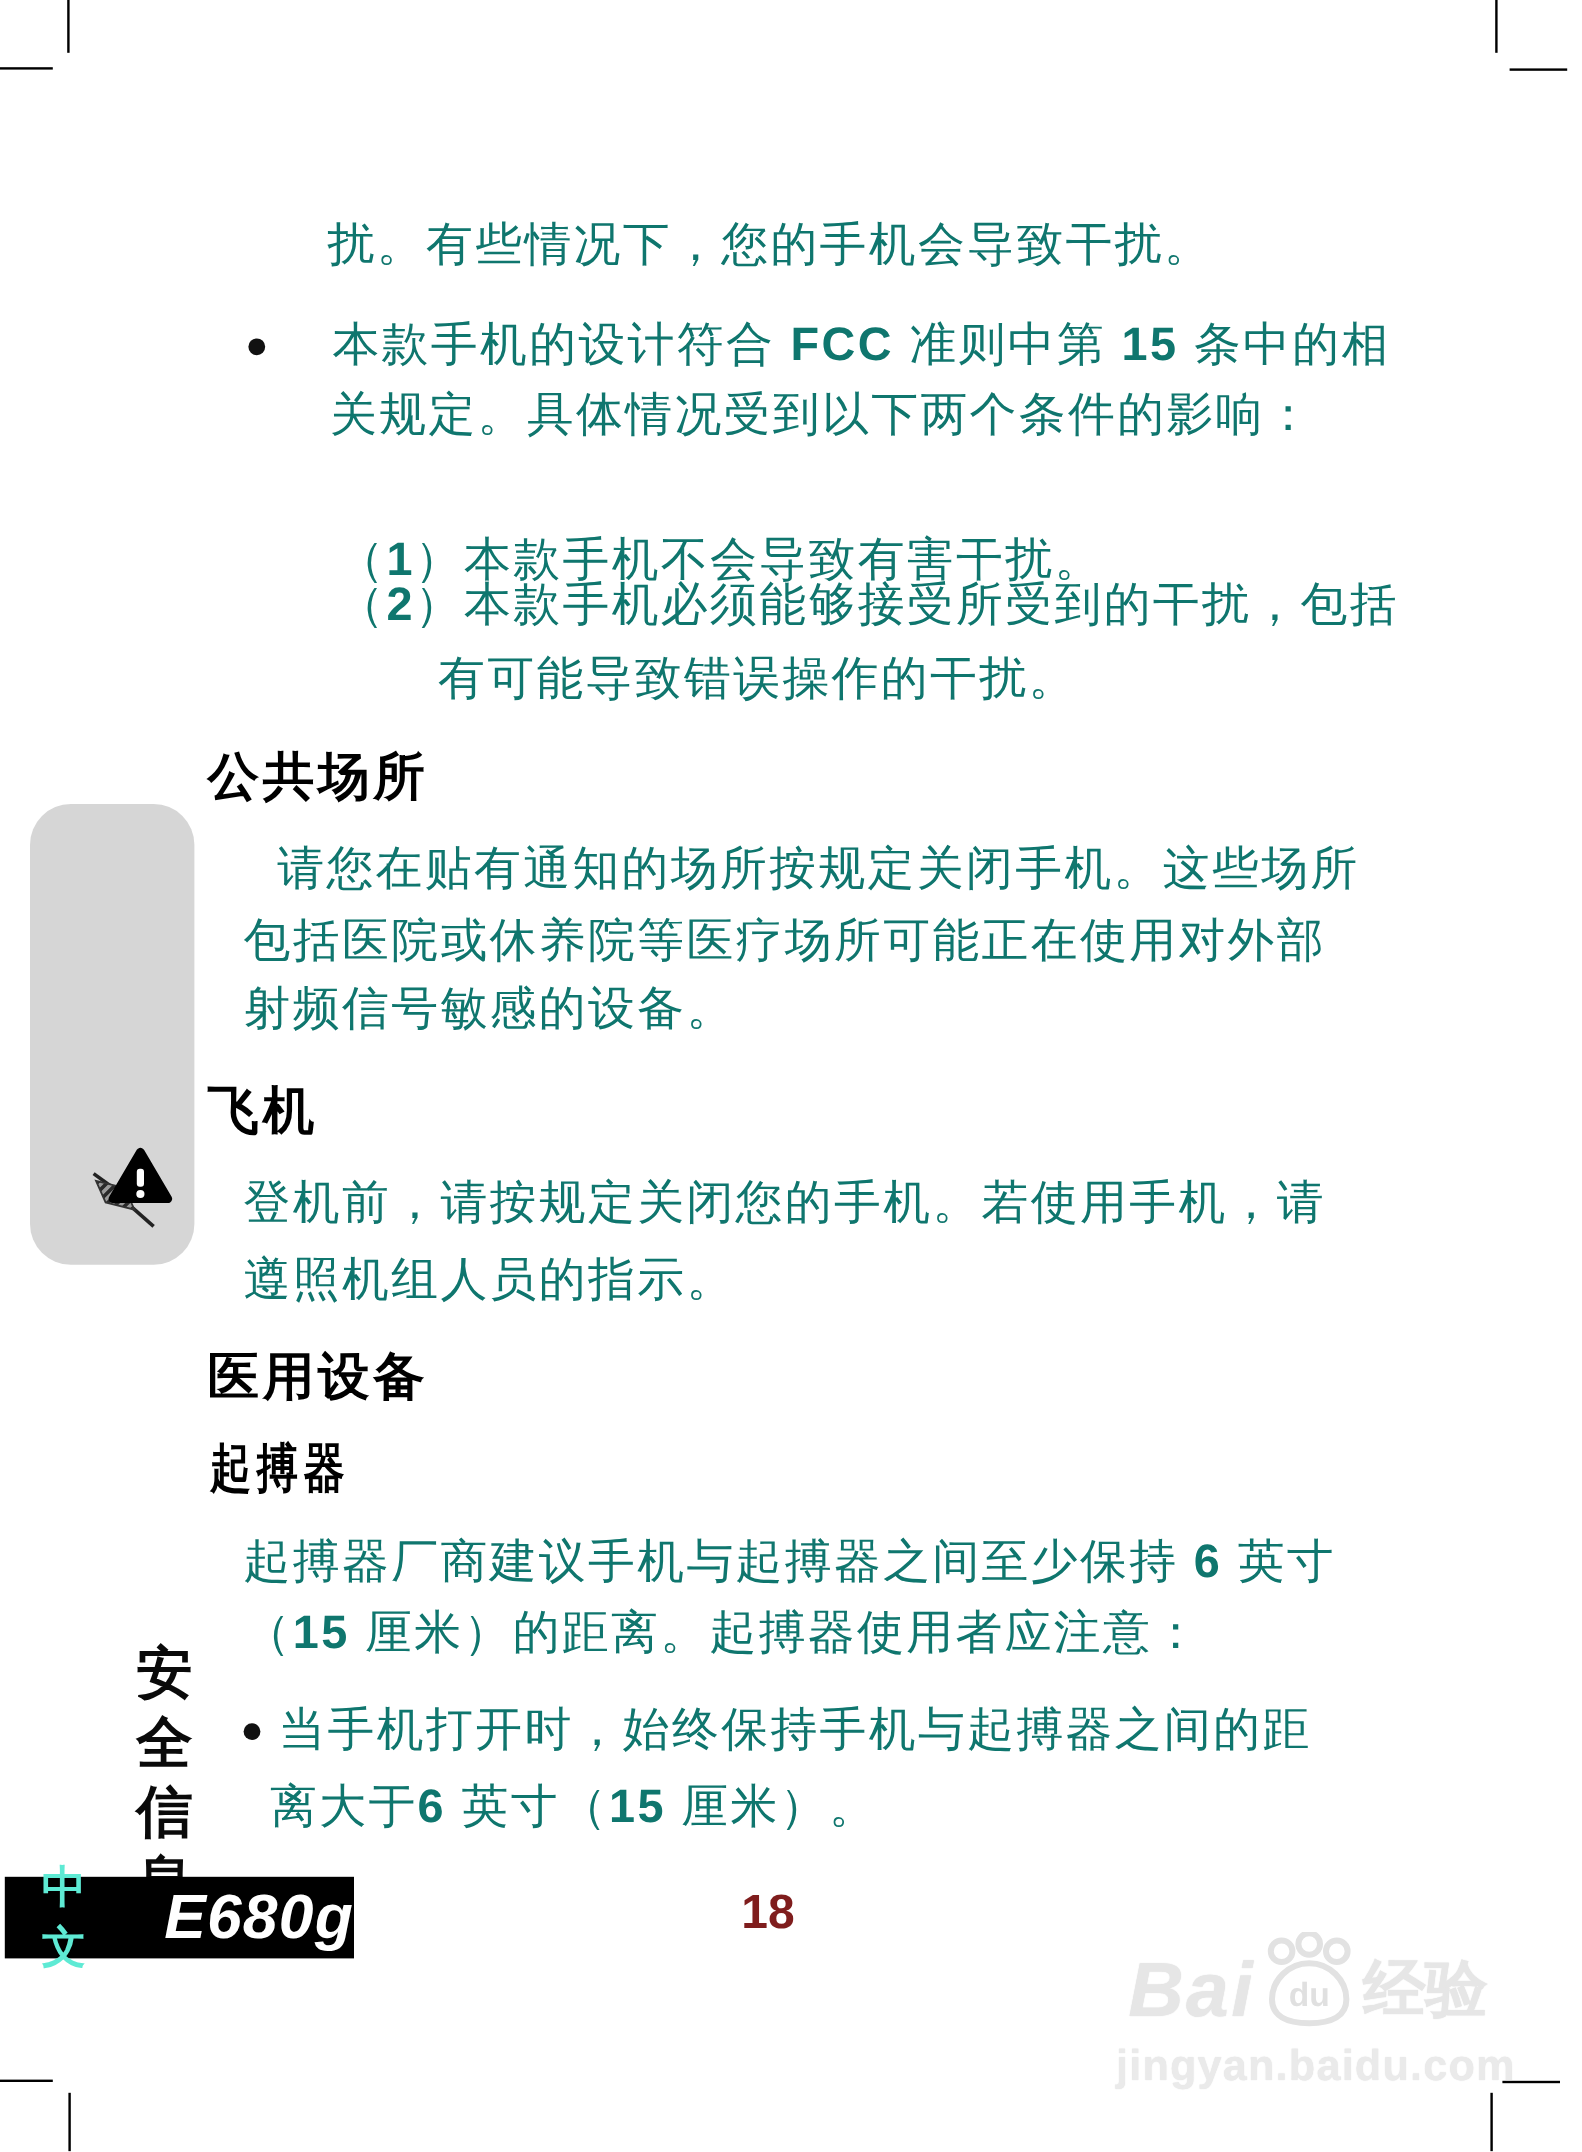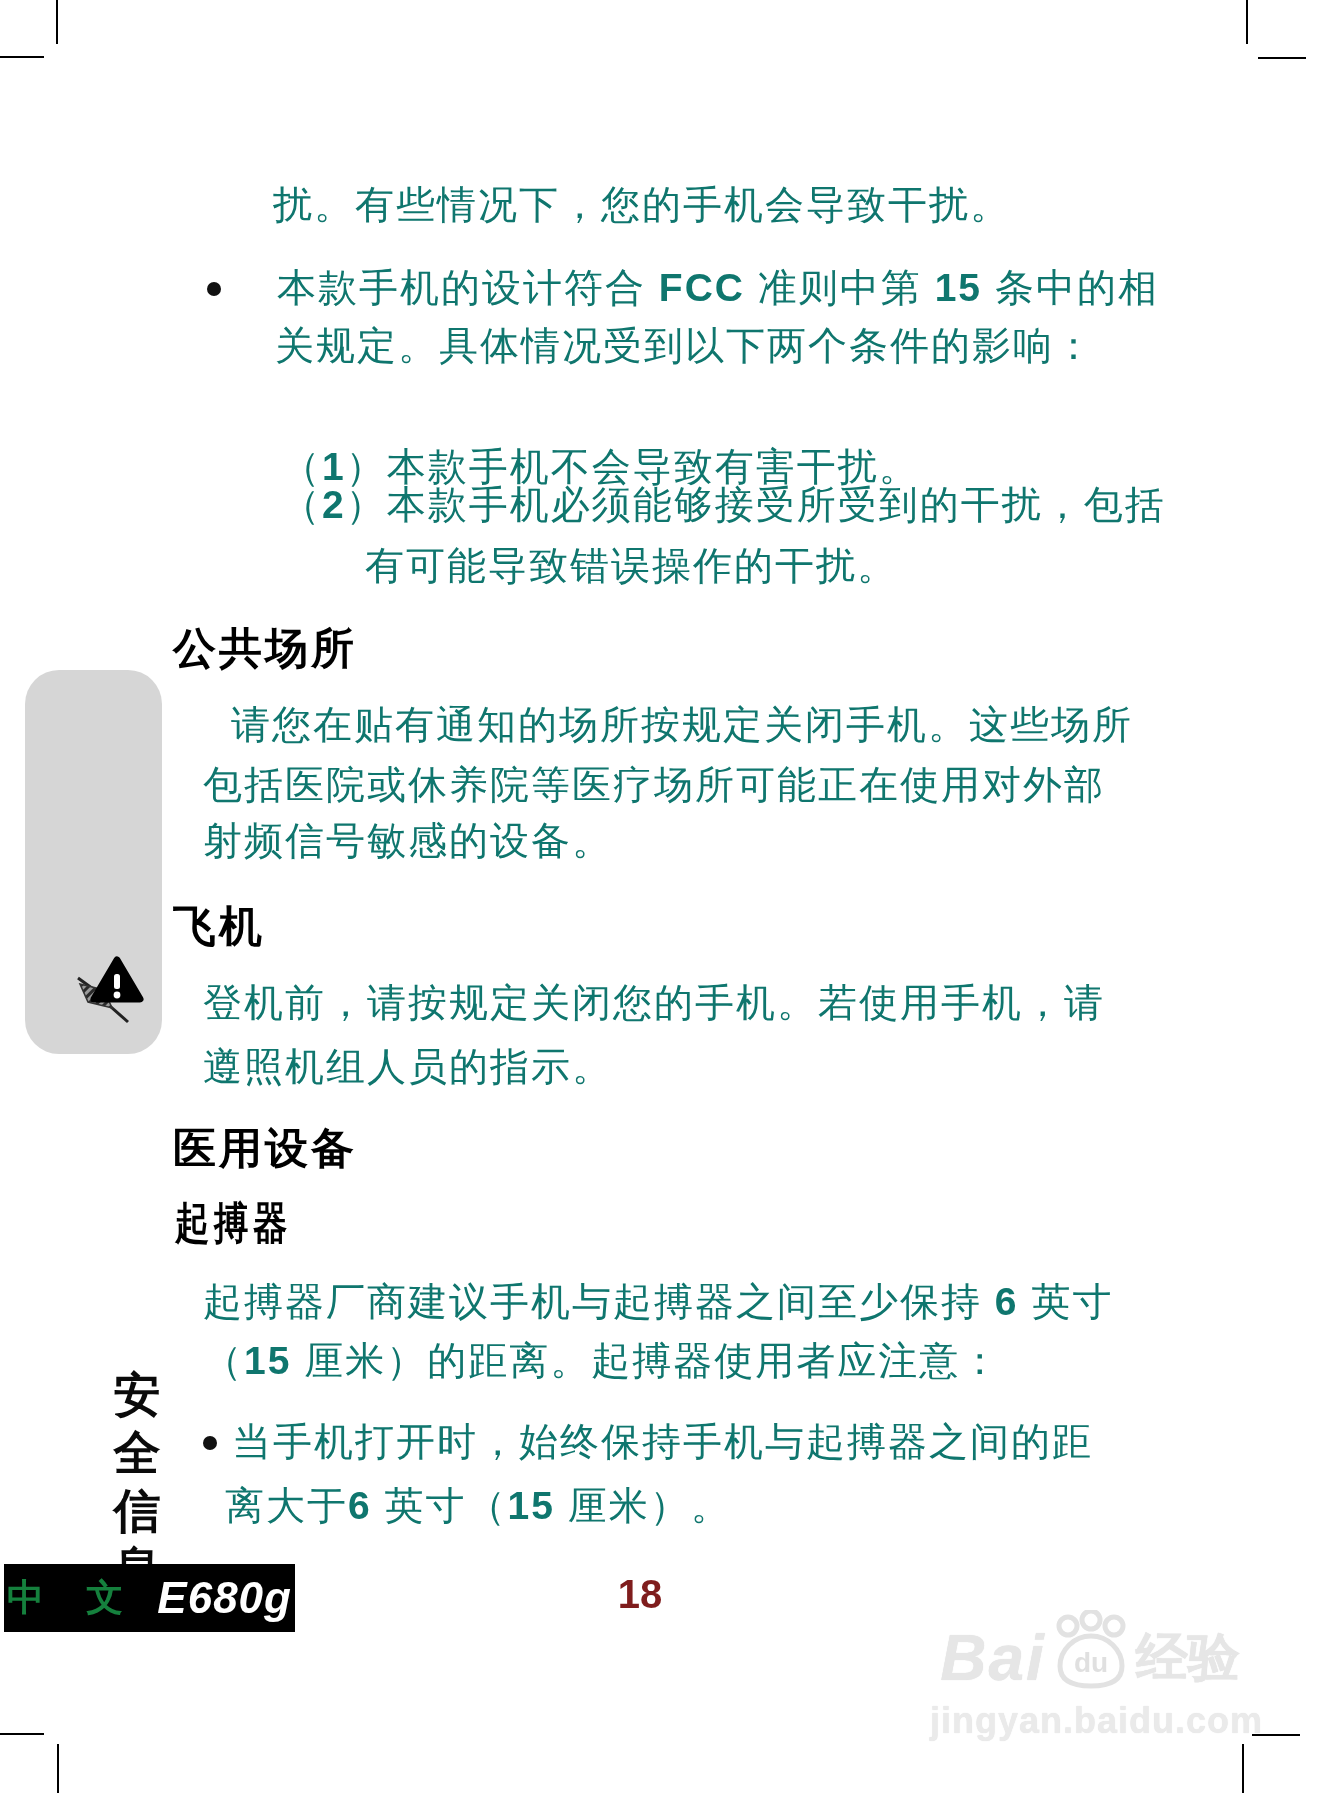--- a/index.html
+++ b/index.html
@@ -16,22 +16,22 @@
   
   .line{position:absolute;white-space:nowrap;font-size:39px;line-height:1.18;letter-spacing:2px;color:#0f766e;}
   .line b{font-weight:700;}
   .heading{font-family:"Liberation Serif",serif;font-weight:700;font-size:43px;letter-spacing:3px;color:#000;}
   .subheading{font-family:"Liberation Serif",serif;font-weight:600;font-size:44px;letter-spacing:6px;color:#000;
         transform:scaleX(.78);transform-origin:left top;}
   .bdot{position:absolute;top:17px;width:14px;height:14px;border-radius:50%;background:#111;}
   
   #footer-bar{position:absolute;left:4px;top:1564px;width:291px;height:68px;background:#000;
         display:flex;align-items:center;justify-content:center;gap:18px;}
-  #footer-bar .lang{color:#15803d;font-weight:700;font-size:37px;letter-spacing:16px;text-align:center;}
-  #footer-bar .model{color:#fff;font-weight:700;font-style:italic;font-size:44px;
+  #footer-bar .lang{color:#5eead4;font-weight:700;font-size:37px;letter-spacing:16px;text-align:center;}
+  #footer-bar .model{color:#fff;font-weight:700;font-style:italic;font-size:52px;
         font-family:"Liberation Sans",sans-serif;letter-spacing:1px;}
   #page-number{position:absolute;left:590px;top:1572px;width:100px;text-align:center;
         font-weight:700;font-size:40px;color:#7f1d1d;}
   
   #watermark{position:absolute;left:930px;top:1618px;width:320px;text-align:center;color:#e6e6e6;}
   #wm-row{display:flex;align-items:center;justify-content:center;gap:2px;}
   #wm-row .brand{font-size:64px;font-weight:700;letter-spacing:2px;text-shadow:0 0 1px #dcdcdc;font-style:italic;}
   #wm-row .suffix{font-size:52px;font-weight:700;font-family:"Liberation Serif",serif;text-shadow:0 0 1px #dcdcdc;}
   #wm-url{font-size:36px;font-weight:700;color:#eaeaea;text-shadow:0 0 1px #dedede;margin-top:2px;letter-spacing:1px;}
   #paw{position:relative;top:-8px;}

